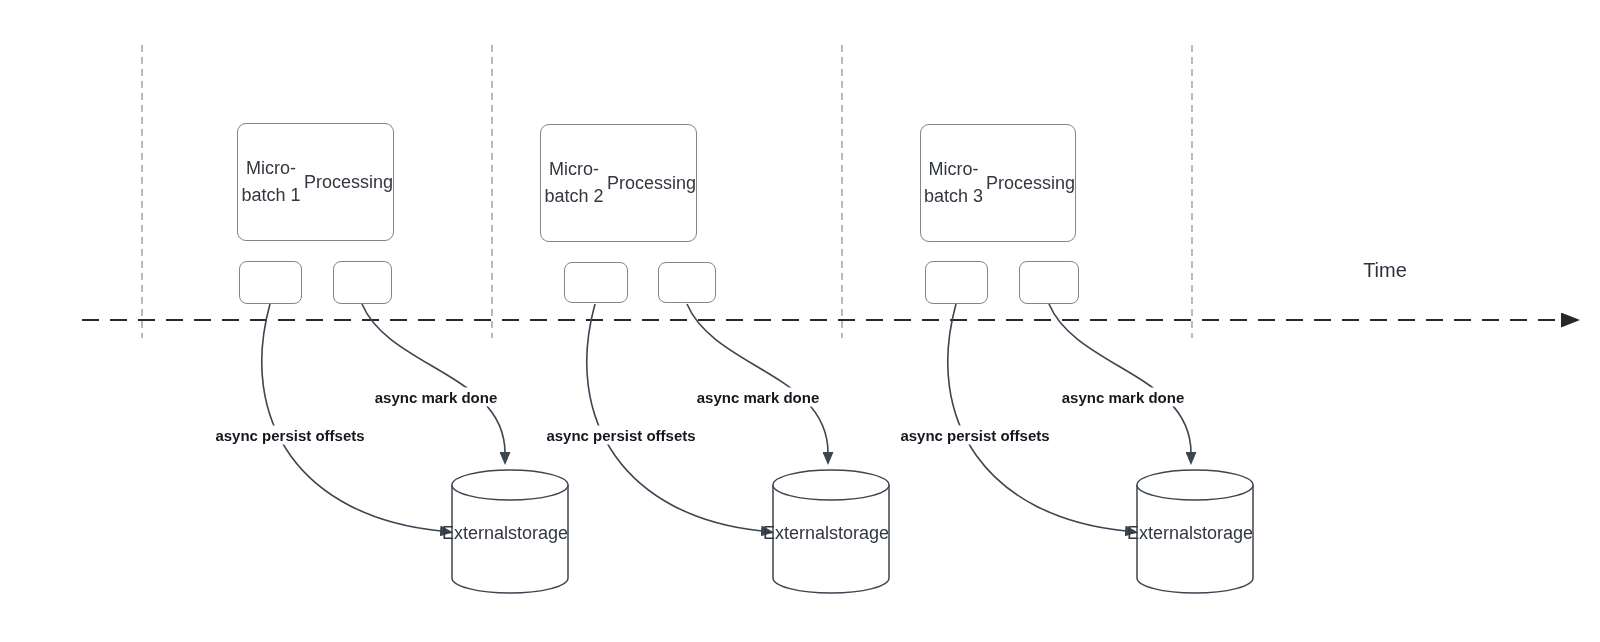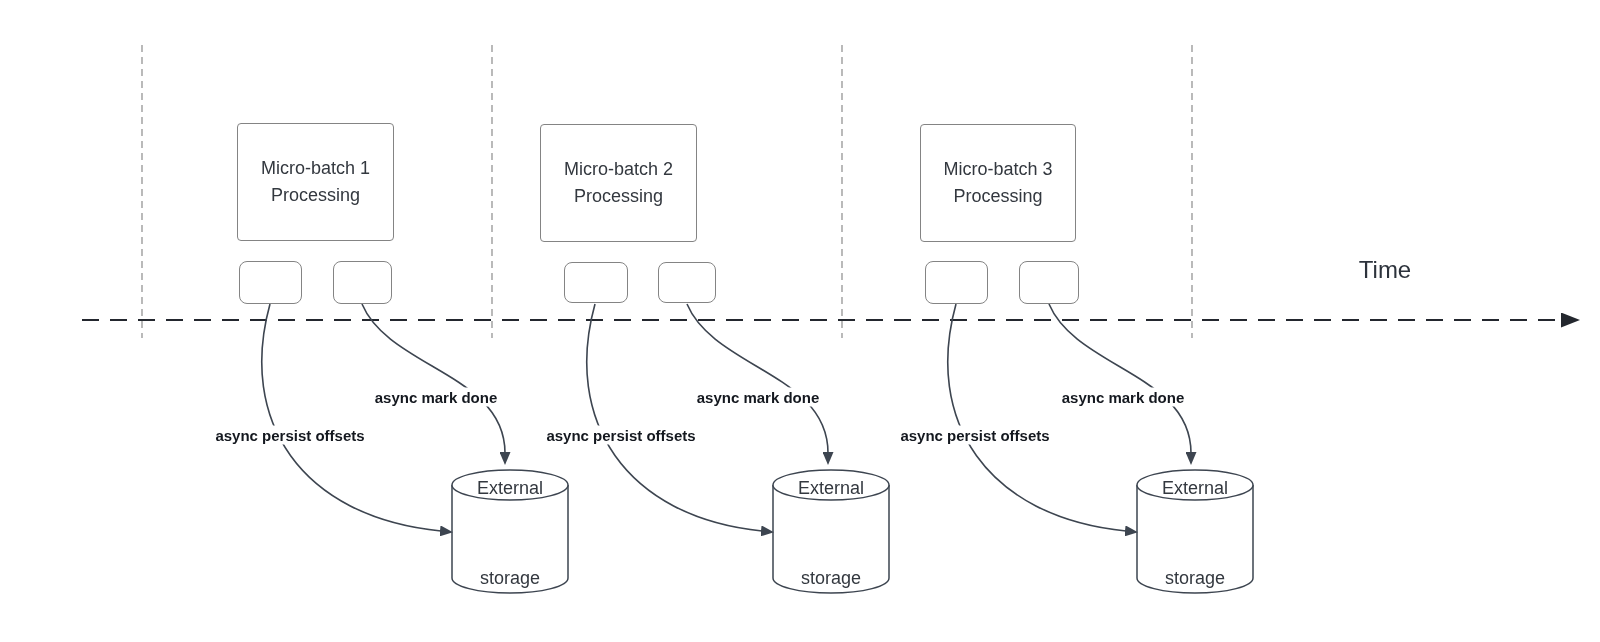--- a/index.html
+++ b/index.html
@@ -12,39 +12,39 @@
     --bg:#ffffff;
   }
   *{margin:0;padding:0;box-sizing:border-box;}
   body{background:#fff;font-family:"Liberation Sans",sans-serif;}
   .canvas{
     position:relative;width:1600px;height:642px;background:var(--bg);overflow:hidden;
   }
   .canvas svg{position:absolute;left:0;top:0;}
   .node{
     position:absolute;background:#fff;border:1.5px solid var(--box-border);
-    border-radius:4px;display:flex;flex-direction:column;align-items:center;justify-content:center;
+    border-radius:9px;display:flex;flex-direction:row;align-items:center;justify-content:center;
     text-align:center;color:var(--box-text);font-size:18px;line-height:27px;
   }
   .stub{
     position:absolute;background:#fff;border:1.5px solid var(--box-border);
     border-radius:8px;
   }
   .storage-label{
-    position:absolute;display:flex;flex-direction:column;align-items:center;justify-content:space-between;
+    position:absolute;display:flex;flex-direction:row;align-items:center;justify-content:flex-end;
     text-align:center;color:var(--box-text);font-size:18px;line-height:25px;
   }
   .async-label{
     position:absolute;transform:translate(-50%,-50%);
     background:#fff;padding:1px 3px;white-space:nowrap;
     font-size:15px;font-weight:700;color:var(--label-text);margin-top:16px;
   }
   .time-label{
     position:absolute;transform:translate(-50%,-50%);
-    font-size:24px;color:#2d333c;white-space:nowrap;
+    font-size:20px;color:#2d333c;white-space:nowrap;
   }
 </style>
 </head>
 <body>
 
 <div class="canvas">
 
   <svg width="1600" height="642" viewBox="0 0 1600 642">
     <defs>
       <marker id="ah" markerUnits="userSpaceOnUse" markerWidth="13" markerHeight="11" viewBox="0 0 13 11" refX="1" refY="5.5" orient="auto">

